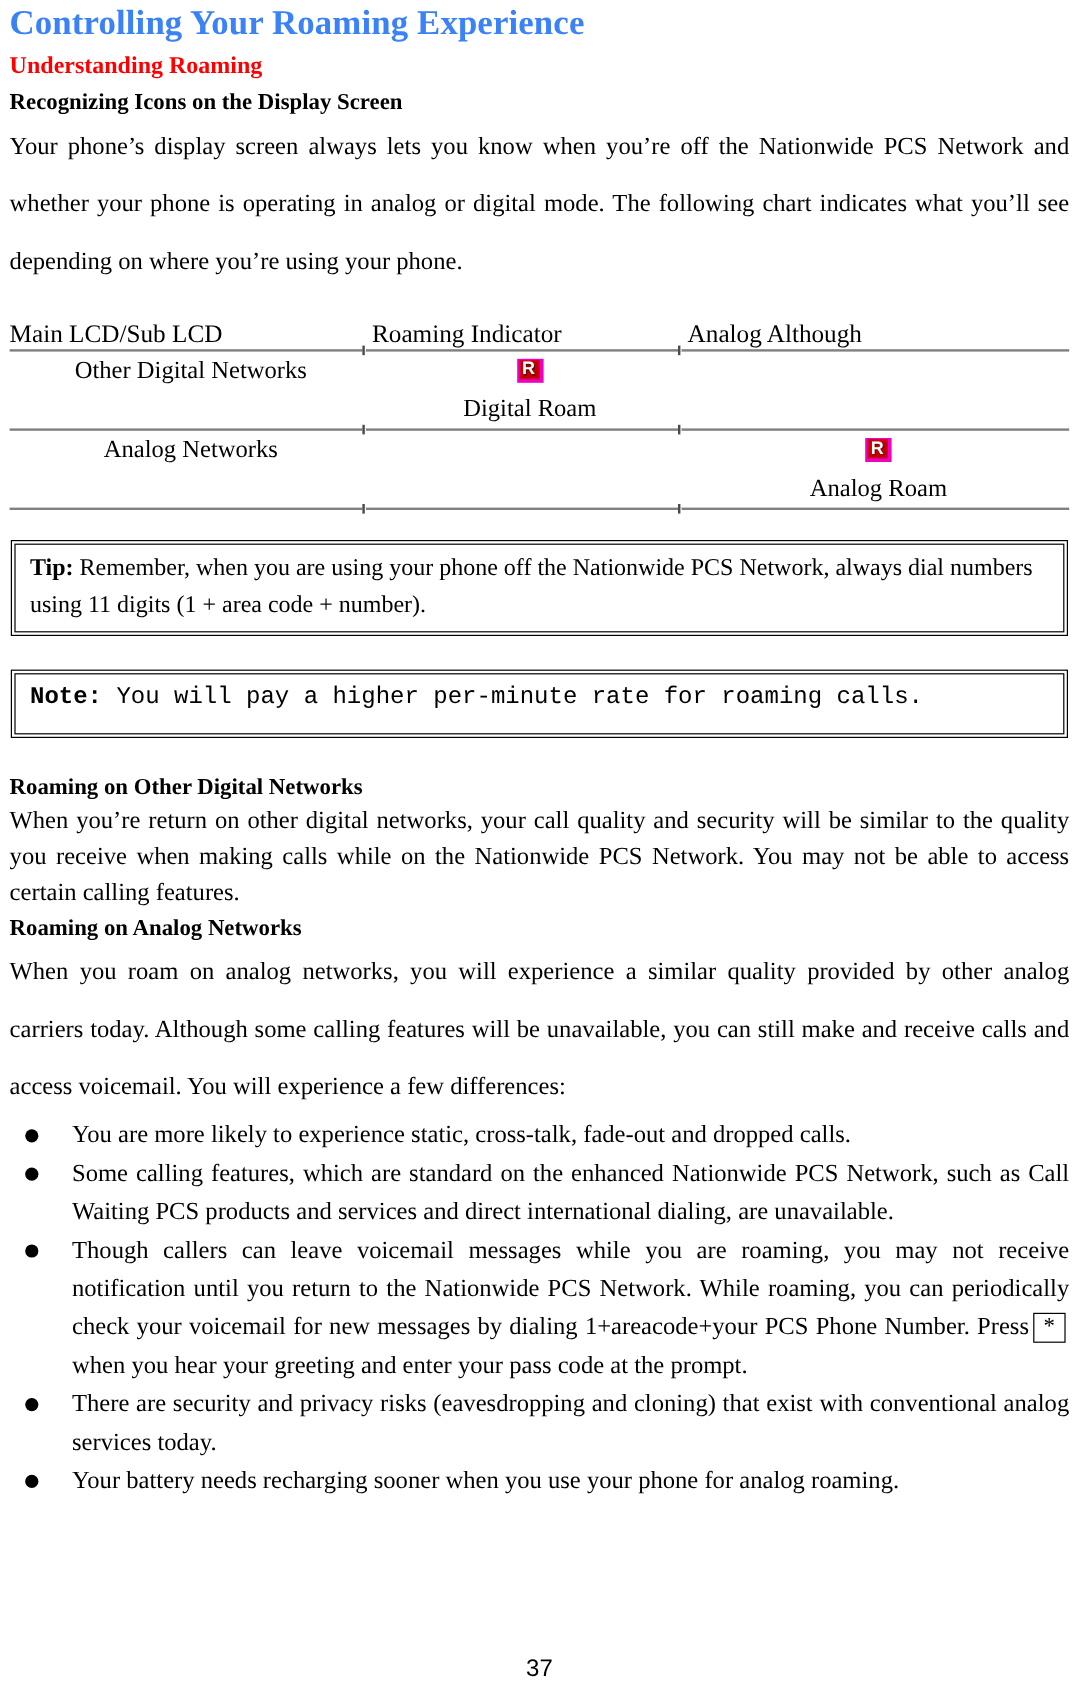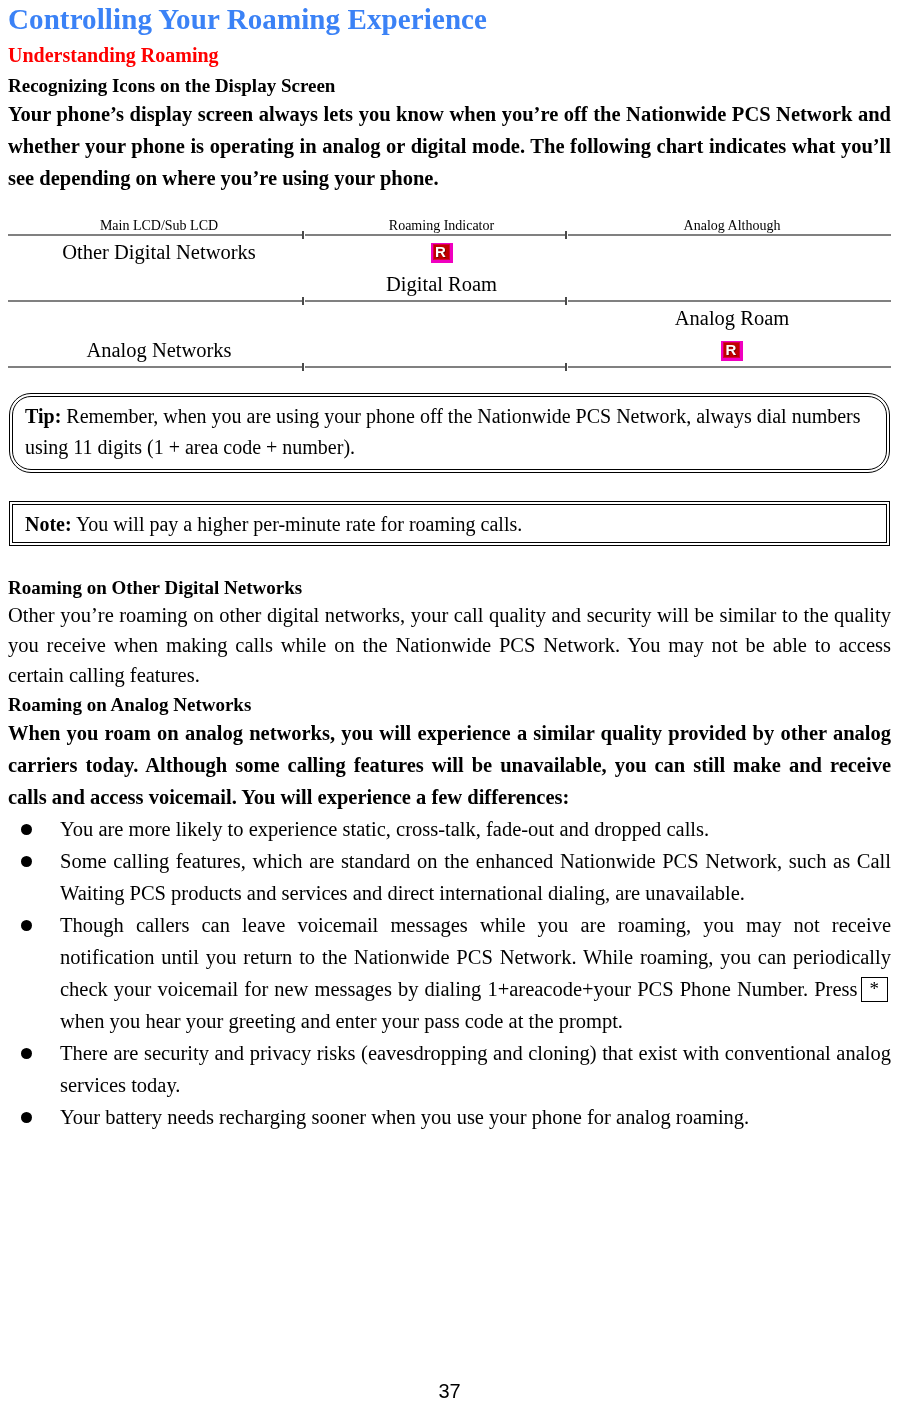--- a/index.html
+++ b/index.html
@@ -48,21 +48,21 @@
     margin: 2px 0 0 0;
   }
 
   
   .para {
     font-size: 20.5px;
     line-height: 30px;
     margin: 0;
     text-align: justify;
   }
-  .para.loose { line-height: 32px; font-weight: bold; }
+  .para.loose { line-height: 48px; }
 
   
   .tbl-wrap { margin-top: 24px; }
   table.chart {
     width: 100%;
     border-collapse: collapse;
     font-size: 20.5px;
   }
   table.chart td, table.chart th {
     padding: 0;
@@ -87,22 +87,21 @@
     position: absolute;
     top: -3px;
     width: 2px;
     height: 8px;
     background: #4a4a4a;
   }
   .rule .tick.t1 { left: 294px; }
   .rule .tick.t2 { left: 557px; }
 
   .thead-row td {
-    text-align: center;
-    font-size: 14px;
+    font-size: 21px;
     font-weight: bold;
     padding-bottom: 6px;
   }
   .col-a { width: 302px; }
   .col-b { width: 263px; }
   .col-c { width: 318px; }
 
   .cell-line {
     text-align: center;
     line-height: 32px;
@@ -150,22 +149,22 @@
     outline: 1px solid #000000;
     outline-offset: 2px;
     box-sizing: border-box;
     padding: 4px 12px 6px 12px;
   }
   .callout .line {
     font-size: 20px;
     line-height: 31px;
   }
   .callout b { font-weight: bold; }
-  .tip-box { margin: 28px 4px 0 4px; border-radius: 19px; }
-  .note-box { margin: 34px 4px 0 4px; padding-bottom: 2px; }
+  .tip-box { margin: 28px 4px 0 4px; }
+  .note-box { margin: 34px 4px 0 4px; padding-bottom: 14px; font-family: Liberation Mono, monospace; }
 
   
   ul.bullets {
     list-style: none;
     margin: 0;
     padding: 0;
   }
   ul.bullets li {
     position: relative;
     padding-left: 52px;
@@ -266,35 +265,35 @@
         <td colspan="3">
           <div class="rule">
             <span class="gap g1"></span>
                 <span class="gap g2"></span>
             <span class="tick t1"></span>
                 <span class="tick t2"></span>
           </div>
         </td>
       </tr>
       <tr>
-        <td class="cell-line row-pad-bot">&nbsp;</td>
-        <td class="cell-line row-pad-bot"></td>
-        <td class="cell-line row-pad-bot">Analog Roam</td>
-      </tr>
-      <tr>
         <td class="cell-line row-pad-top">Analog Networks</td>
         <td class="cell-line row-pad-top">&nbsp;</td>
         <td class="cell-line row-pad-top">
           <span class="r-icon">
             <span class="inner"></span>
             <span class="glyph">R</span>
           </span>
         </td>
       </tr>
       <tr>
+        <td class="cell-line row-pad-bot">&nbsp;</td>
+        <td class="cell-line row-pad-bot"></td>
+        <td class="cell-line row-pad-bot">Analog Roam</td>
+      </tr>
+      <tr>
         <td colspan="3">
           <div class="rule">
             <span class="gap g1"></span>
                 <span class="gap g2"></span>
             <span class="tick t1"></span>
                 <span class="tick t2"></span>
           </div>
         </td>
       </tr>
     </tbody>
@@ -305,21 +304,21 @@
     <div class="line"><b>Tip:</b><span> Remember, when you are using your phone off the Nationwide PCS Network, always dial numbers using 11 digits (1 + area code + number).</span></div>
   </div>
 
   <div class="callout note-box">
     <div class="line"><b>Note:</b><span> You will pay a higher per-minute rate for roaming calls.</span></div>
   </div>
 
   <div class="sec-gap"></div>
 
   <h3 class="h3">Roaming on Other Digital Networks</h3>
-  <p class="para">Other you’re roaming on other digital networks, your call quality and security will be similar to the quality you receive when making calls while on the Nationwide PCS Network. You may not be able to access certain calling features.</p>
+  <p class="para">When you’re return on other digital networks, your call quality and security will be similar to the quality you receive when making calls while on the Nationwide PCS Network. You may not be able to access certain calling features.</p>
 
   <h3 class="h3">Roaming on Analog Networks</h3>
   <p class="para loose">When you roam on analog networks, you will experience a similar quality provided by other analog carriers today. Although some calling features will be unavailable, you can still make and receive calls and access voicemail. You will experience a few differences:</p>
 
   <ul class="bullets">
     <li class="justify-off">
       <span class="dot"></span>
       <span>You are more likely to experience static, cross-talk, fade-out and dropped calls.</span>
     </li>
     <li>

